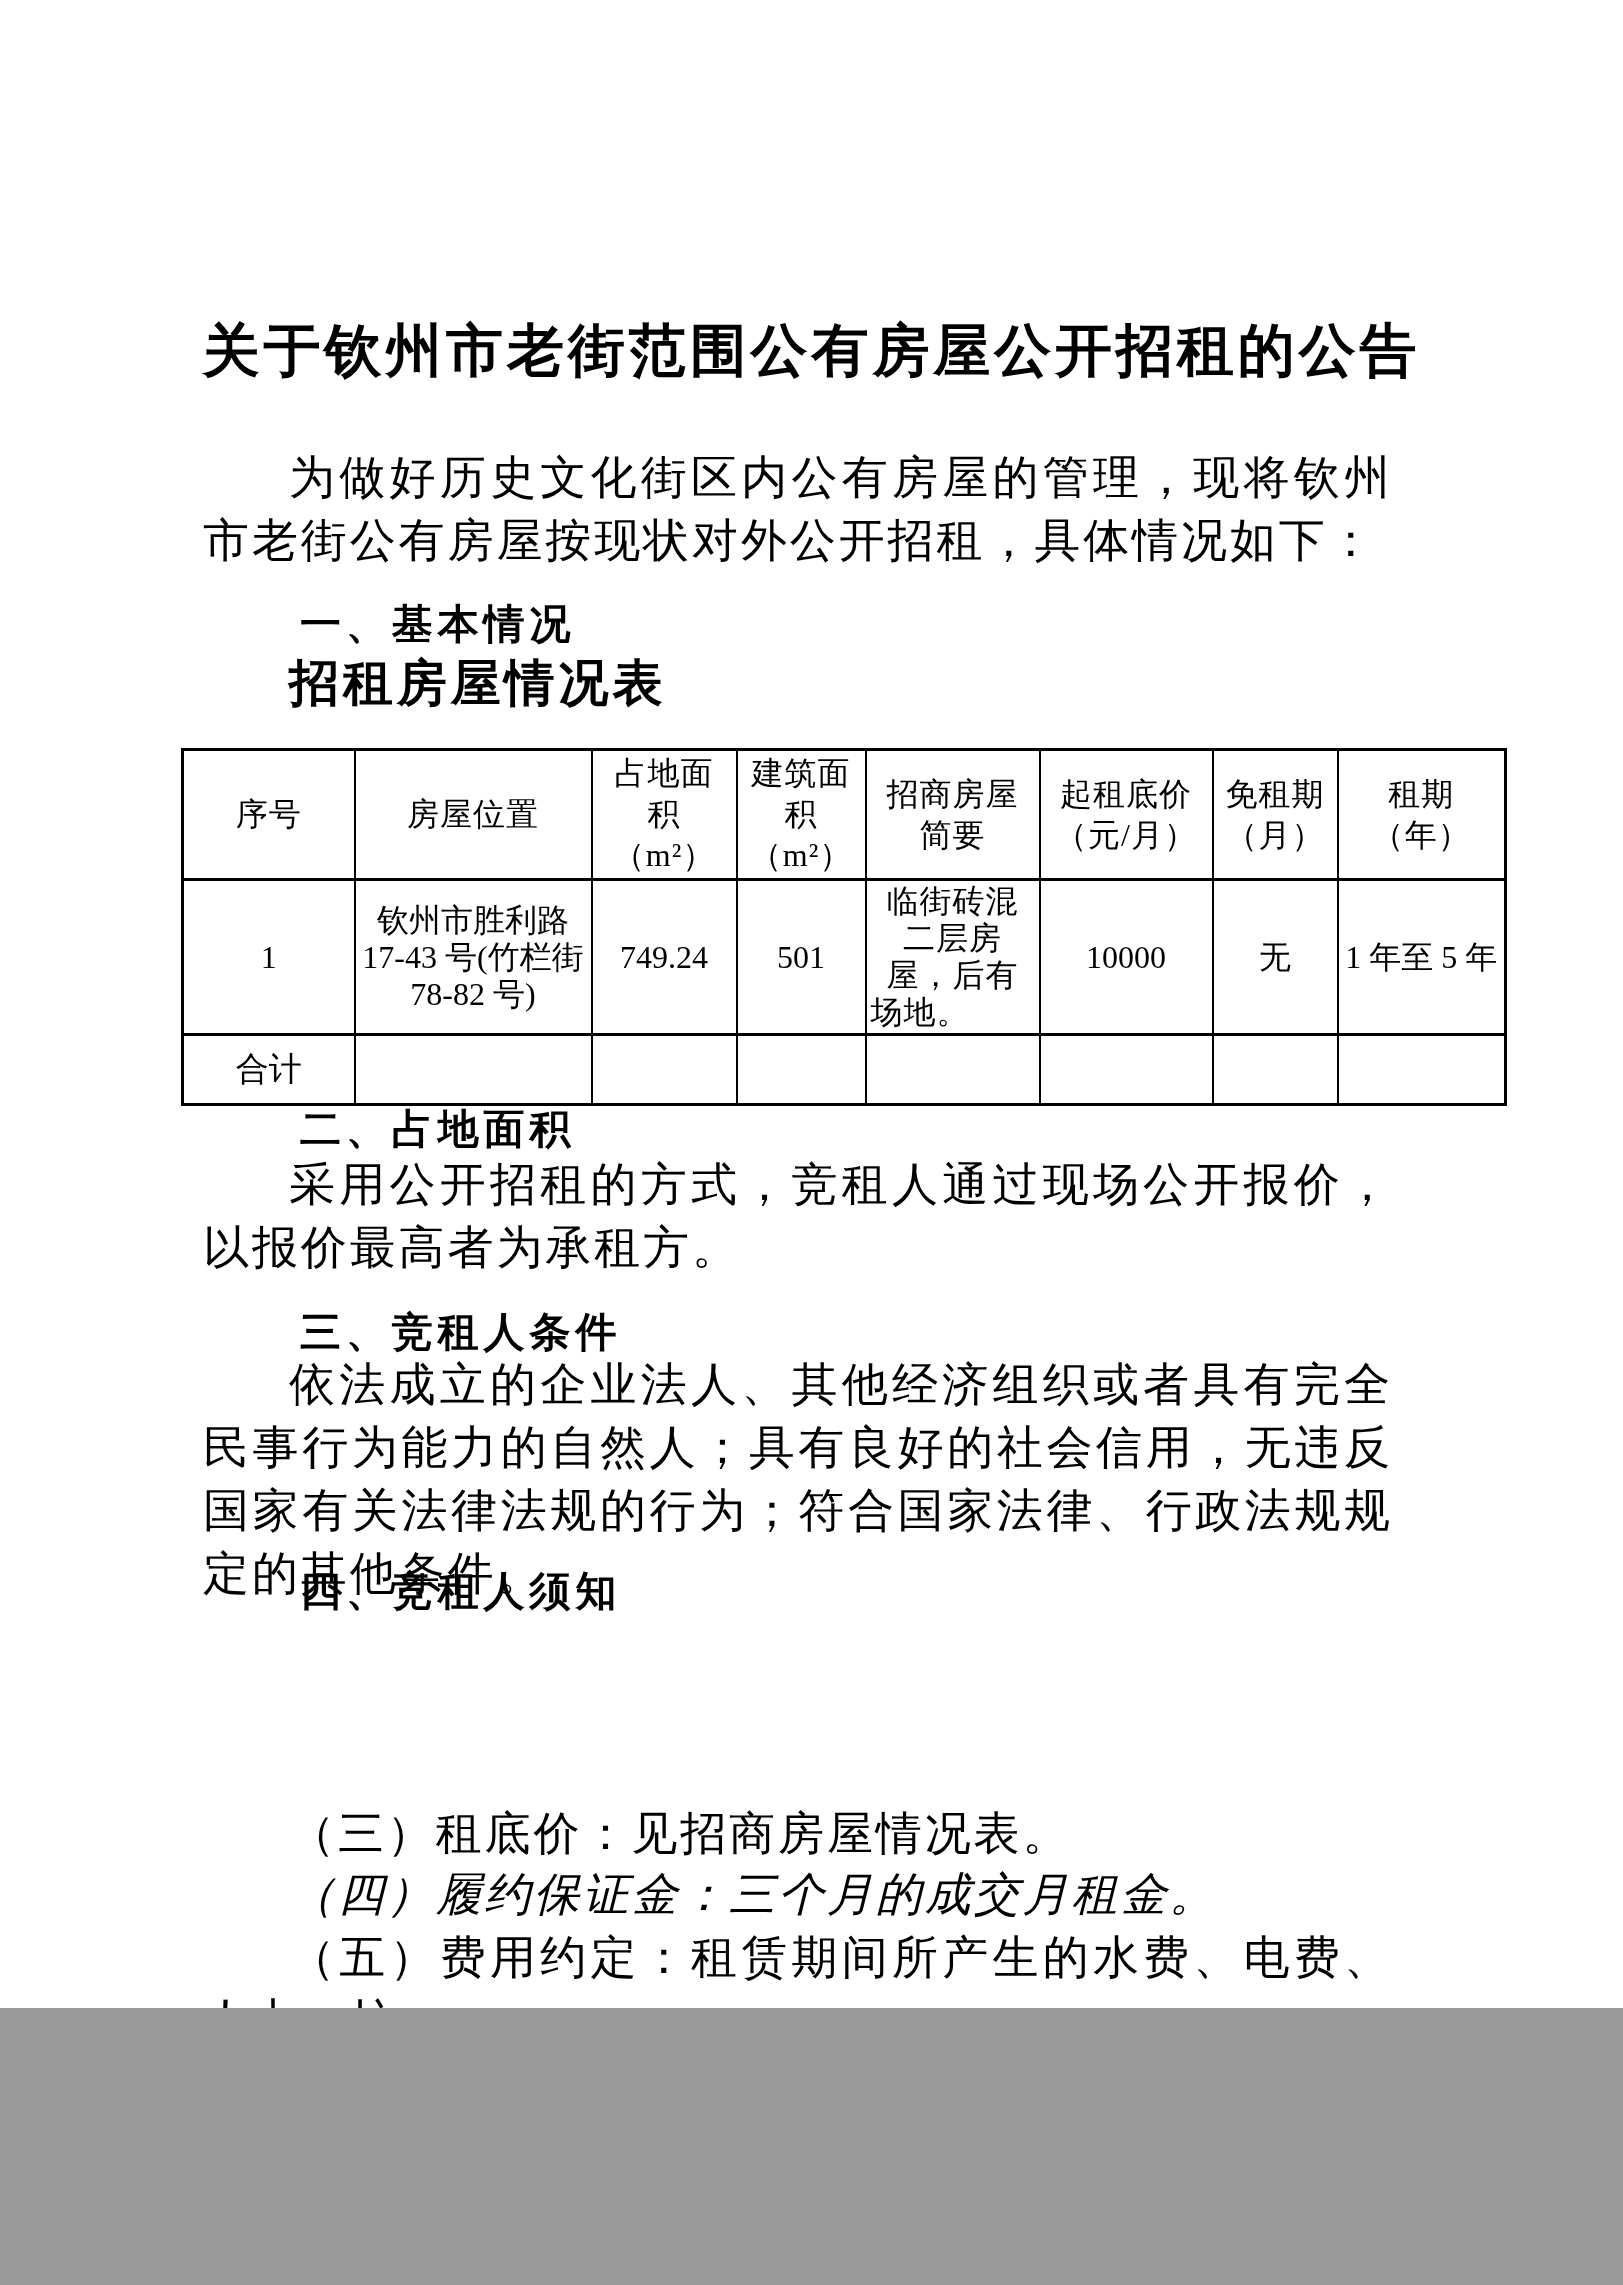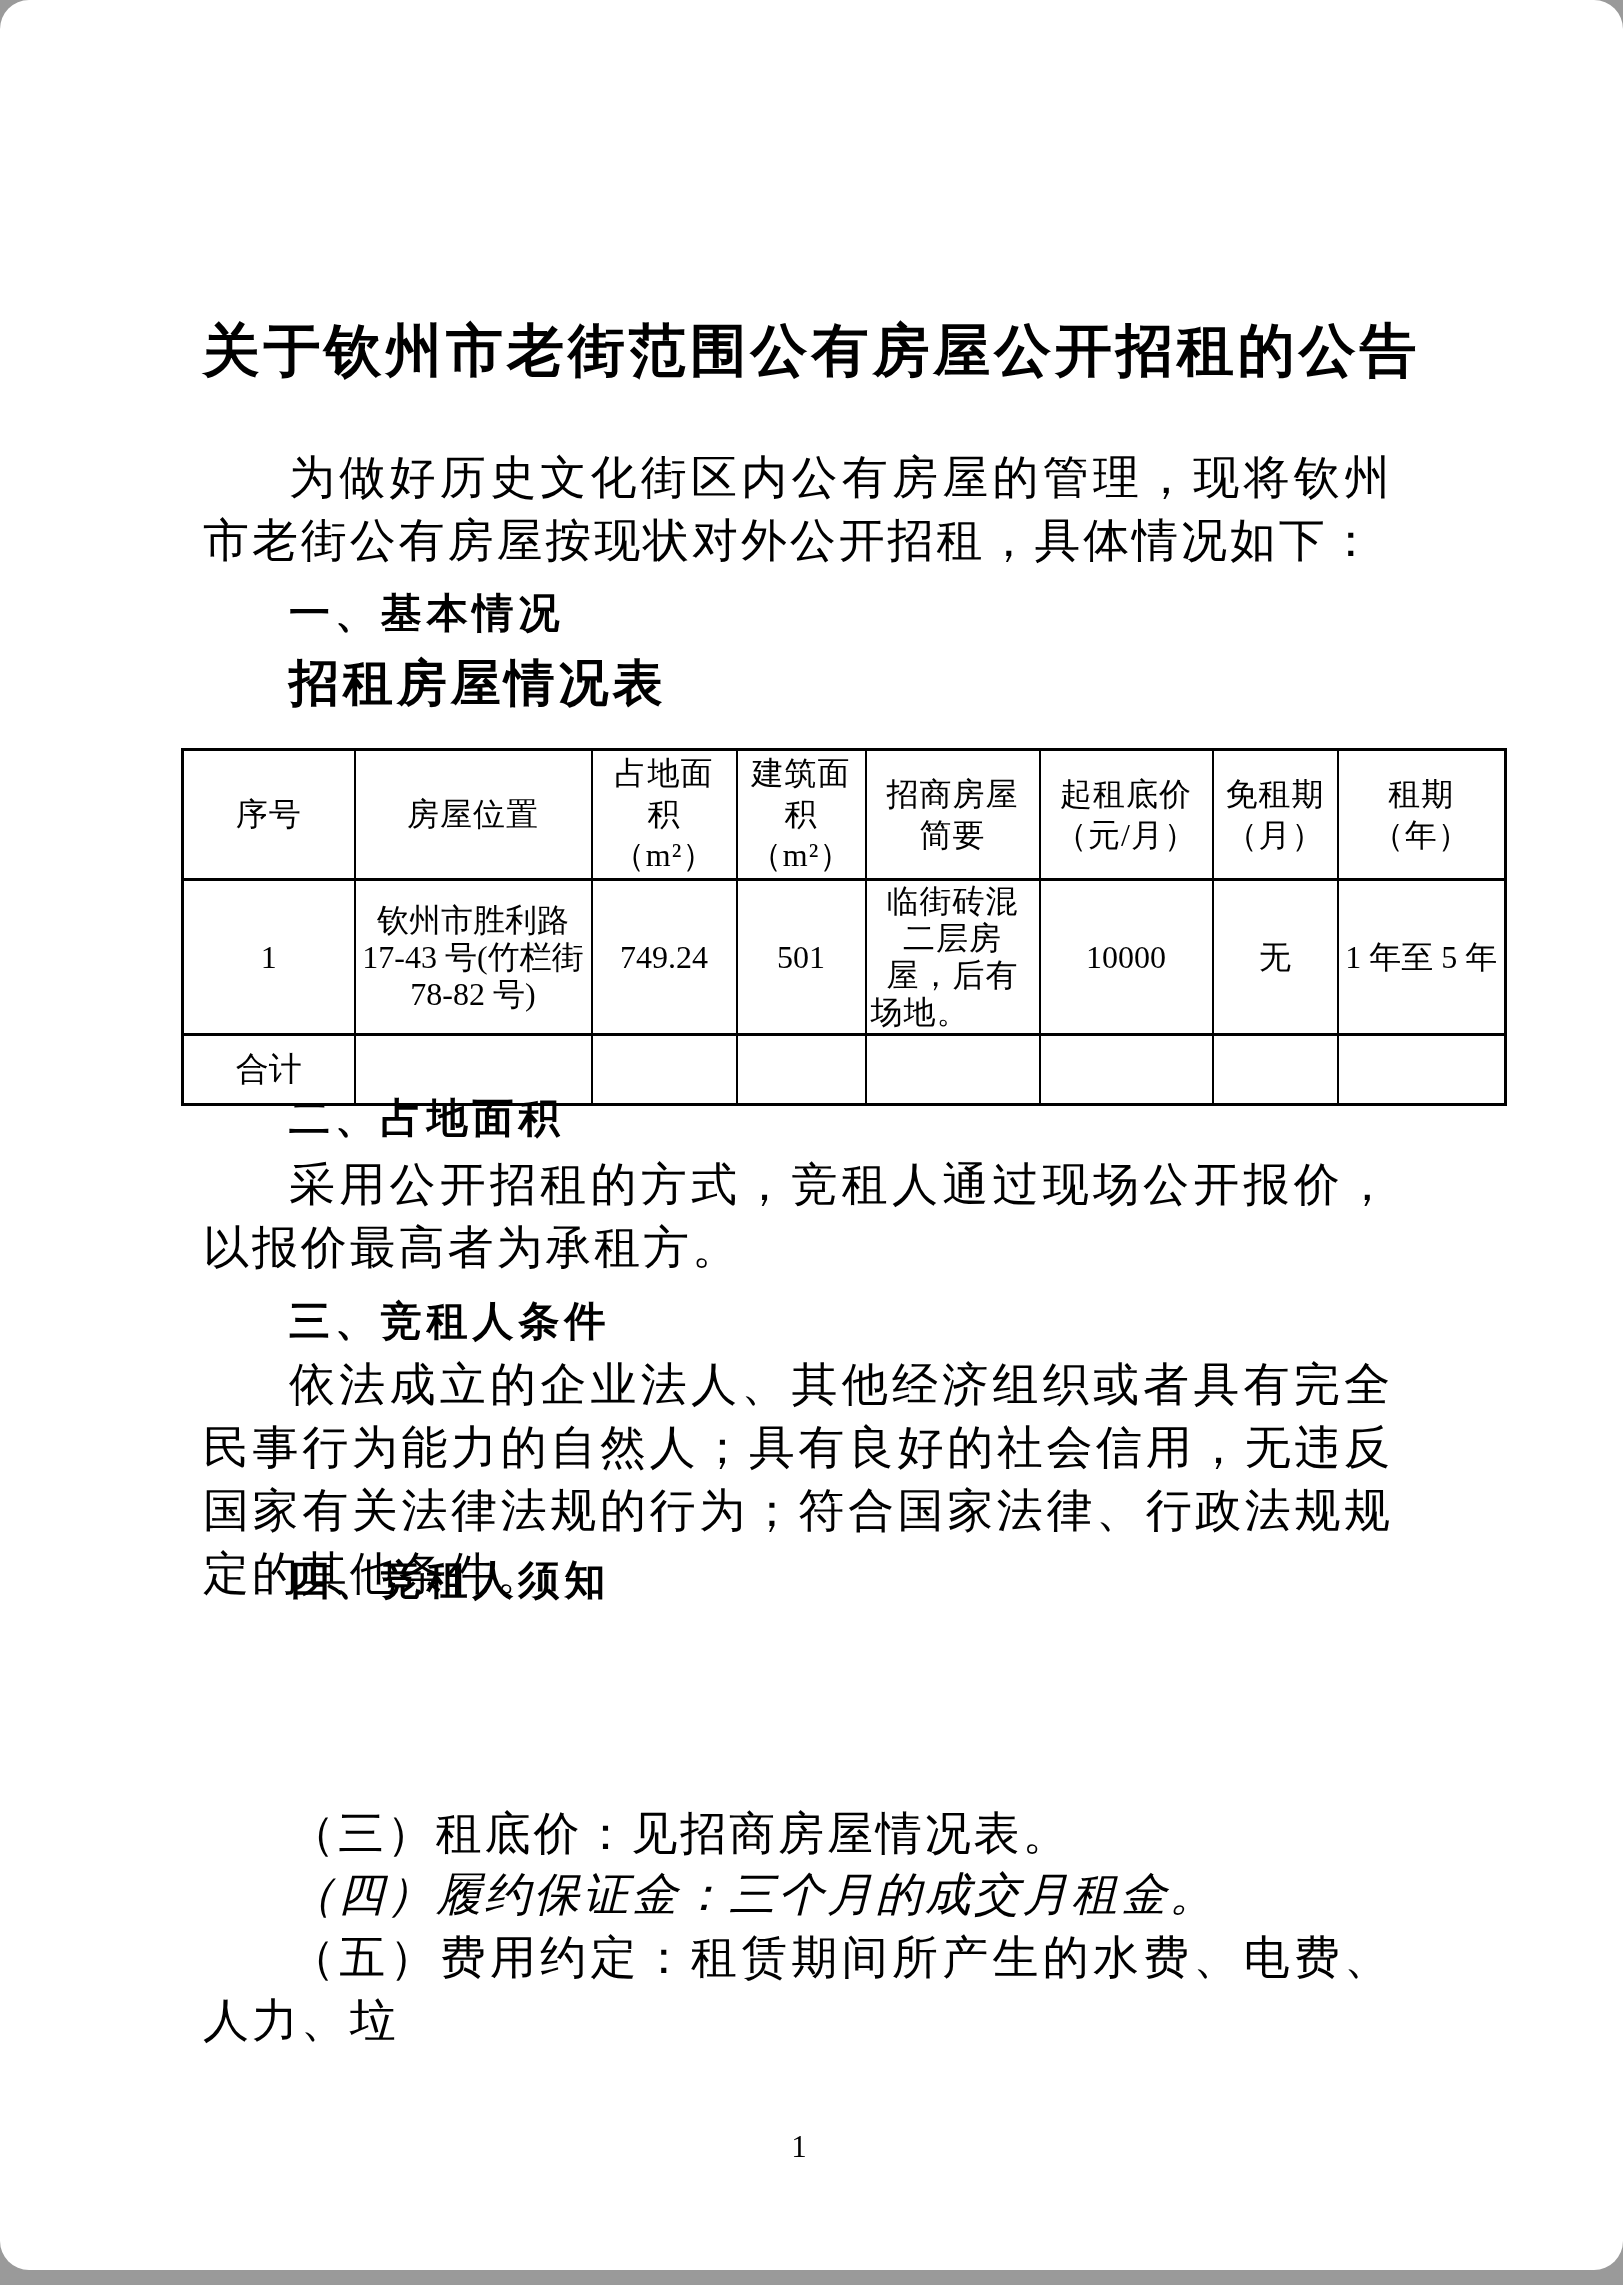--- a/index.html
+++ b/index.html
@@ -1,25 +1,24 @@
 <!DOCTYPE html>
 <html lang="zh"><head>
 <meta charset="utf-8">
 <style>
   html, body { margin: 0; padding: 0; background: #9a9a9a; }
   .page {
     position: relative;
     width: 1623px;
-    height: 2270px;
+    height: 2008px;
     background: #ffffff;
     color: #000000;
     font-family: "Liberation Serif", serif;
     overflow: hidden;
     margin: 0 auto;
-    border-radius: 29px;
   }
   .doc-title {
     position: absolute;
     left: 0; top: 282px;
     width: 1623px;
     text-align: center;
     font-family: "Liberation Serif", serif;
     font-size: 57px;
     line-height: 61px;
     font-weight: 700;
@@ -33,21 +32,21 @@
     font-size: 46px;
     line-height: 63px;
     letter-spacing: 2.9px;
     text-align: justify;
     text-indent: 86px;
     margin: 0;
   }
   .heading {
     position: absolute;
     left: 289px;
-    margin: 0;
+    margin: 11px;
     font-family: "Liberation Sans", sans-serif;
     font-size: 41px;
     line-height: 51px;
     font-weight: 700;
     letter-spacing: 4.9px;
     white-space: nowrap;
   }
   .table-caption {
     position: absolute;
     left: 289px;

